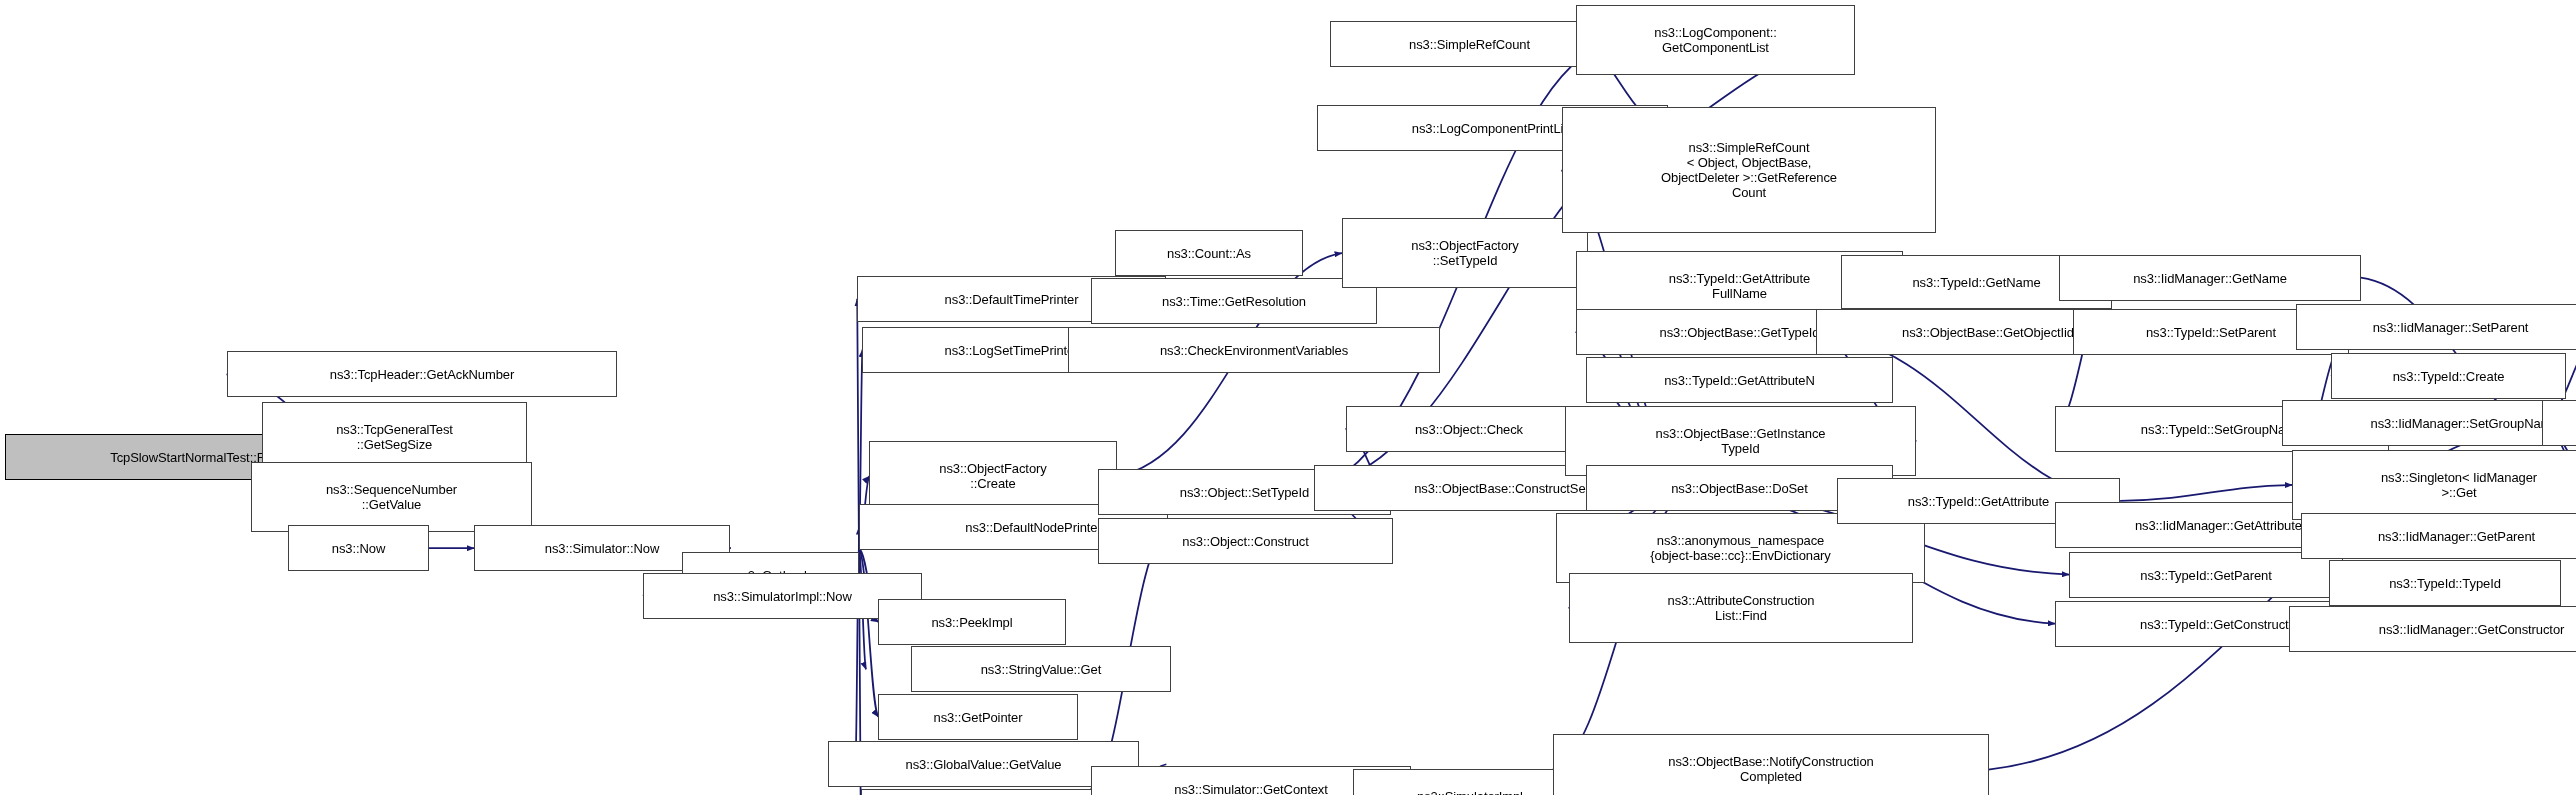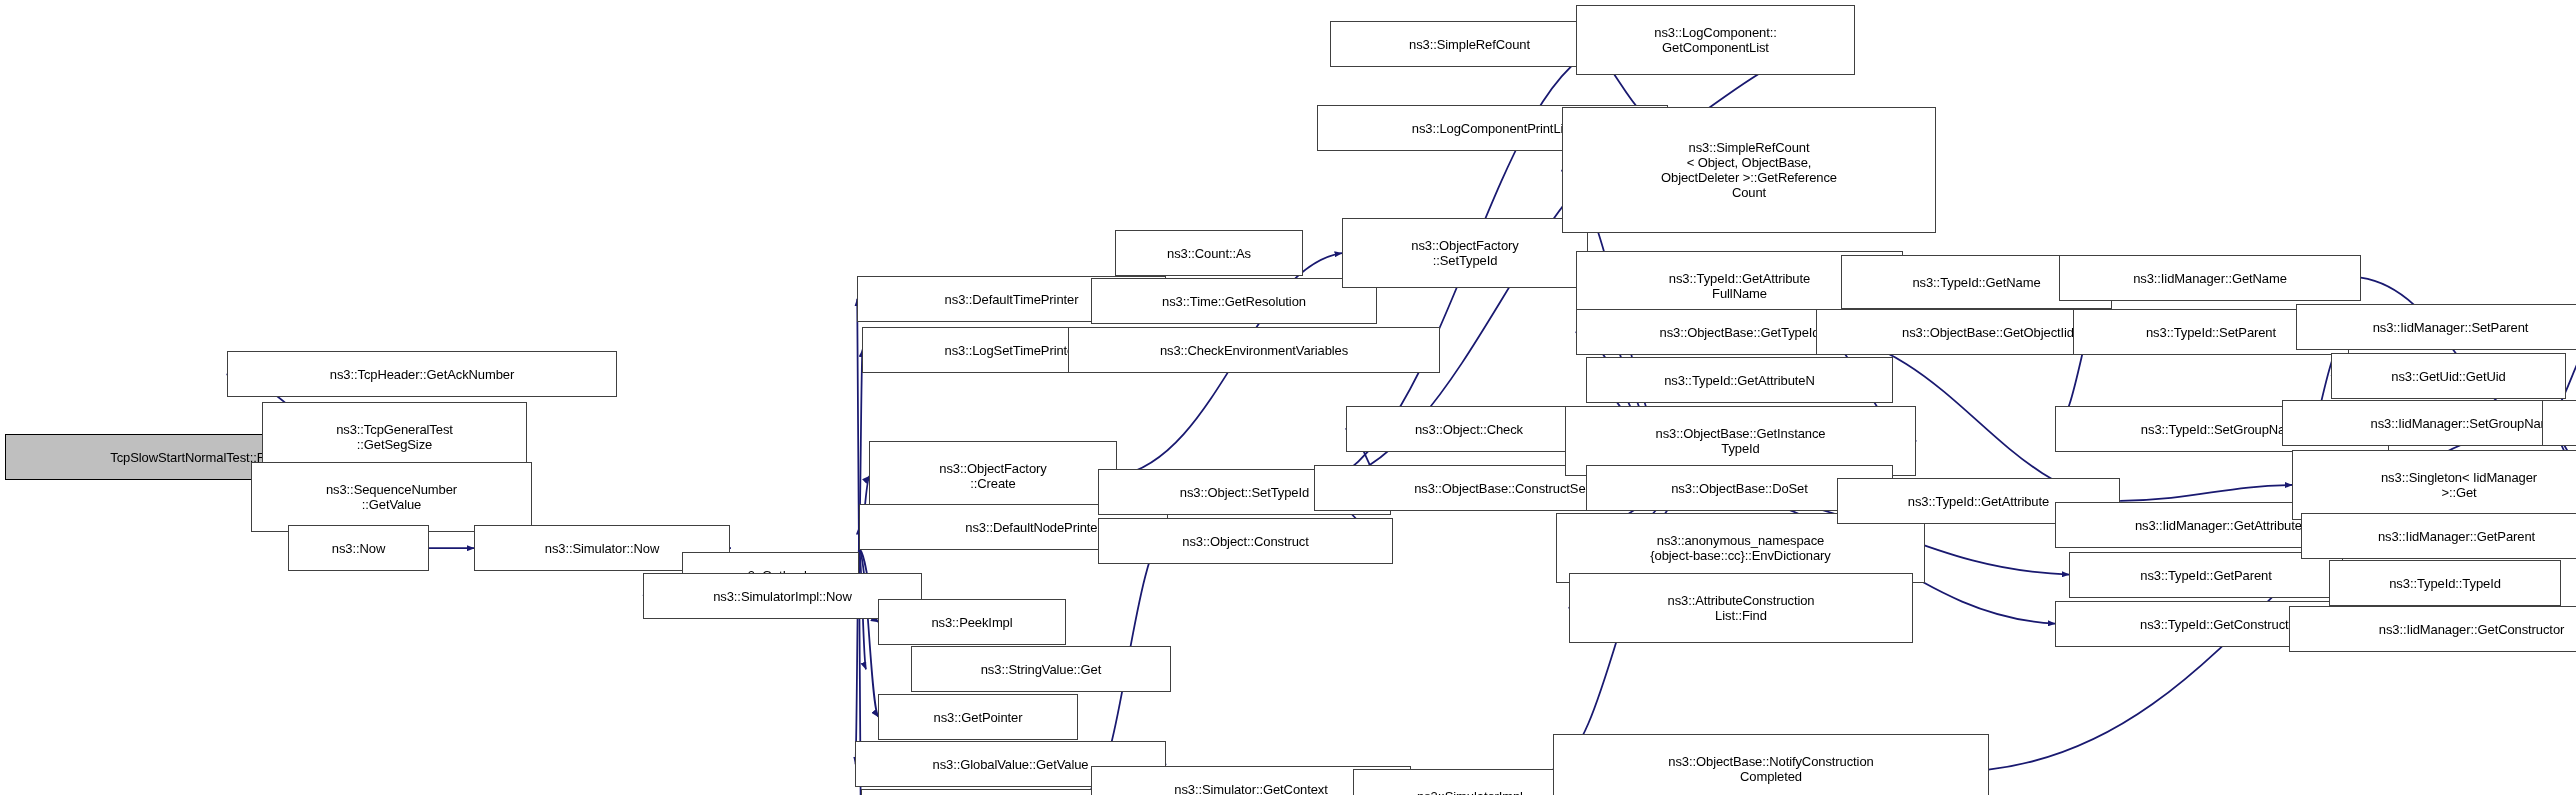--- a/index.html
+++ b/index.html
@@ -142,21 +142,21 @@
       <div class="node" style="left: 862px; top: 327px; width: 299px; height: 46px;">ns3::LogSetTimePrinter</div>
       <div class="node" style="left: 1115px; top: 230px; width: 188px; height: 46px;">ns3::Count::As</div>
       <div class="node" style="left: 1079px; top: 278px; width: 286px; height: 46px; margin-left: 12px;">ns3::Time::GetResolution</div>
       <div class="node" style="left: 1068px; top: 327px; width: 372px; height: 46px;">ns3::CheckEnvironmentVariables</div>
       <div class="node" style="left: 869px; top: 441px; width: 248px; height: 70px;">ns3::ObjectFactory
 ::Create</div>
       <div class="node" style="left: 859px; top: 504px; width: 309px; height: 46px; padding-left: 40px;">ns3::DefaultNodePrinter</div>
       <div class="node" style="left: 878px; top: 599px; width: 188px; height: 46px;">ns3::PeekImpl</div>
       <div class="node" style="left: 911px; top: 646px; width: 260px; height: 46px;">ns3::StringValue::Get</div>
       <div class="node" style="left: 878px; top: 694px; width: 200px; height: 46px;">ns3::GetPointer</div>
-      <div class="node" style="left: 855px; top: 741px; width: 311px; height: 46px;">ns3::GlobalValue::GetValue</div>
+      <div class="node" style="left: 828px; top: 741px; width: 311px; height: 46px;">ns3::GlobalValue::GetValue</div>
       <div class="node" style="left: 861px; top: 789px; width: 302px; height: 46px;">ns3::LogSetNodePrinter</div>
       <div class="node" style="left: 1098px; top: 469px; width: 293px; height: 46px;">ns3::Object::SetTypeId</div>
       <div class="node" style="left: 1098px; top: 518px; width: 295px; height: 46px;">ns3::Object::Construct</div>
       <div class="node" style="left: 1091px; top: 766px; width: 320px; height: 46px;">ns3::Simulator::GetContext</div>
       <div class="node" style="left: 1330px; top: 21px; width: 279px; height: 46px;">ns3::SimpleRefCount</div>
       <div class="node" style="left: 1317px; top: 105px; width: 351px; height: 46px;">ns3::LogComponentPrintList</div>
       <div class="node" style="left: 1342px; top: 218px; width: 246px; height: 70px;">ns3::ObjectFactory
 ::SetTypeId</div>
       <div class="node" style="left: 1346px; top: 406px; width: 246px; height: 46px;">ns3::Object::Check</div>
       <div class="node" style="left: 1314px; top: 465px; width: 378px; height: 46px;">ns3::ObjectBase::ConstructSelf</div>
@@ -184,21 +184,21 @@
       <div class="node" style="left: 1841px; top: 255px; width: 271px; height: 54px;">ns3::TypeId::GetName</div>
       <div class="node" style="left: 1816px; top: 309px; width: 344px; height: 46px; text-align: right;">ns3::ObjectBase::GetObjectIid</div>
       <div class="node" style="left: 1837px; top: 478px; width: 283px; height: 46px;">ns3::TypeId::GetAttribute</div>
       <div class="node" style="left: 2059px; top: 255px; width: 302px; height: 46px;">ns3::IidManager::GetName</div>
       <div class="node" style="left: 2073px; top: 309px; width: 276px; height: 46px;">ns3::TypeId::SetParent</div>
       <div class="node" style="left: 2055px; top: 406px; width: 334px; height: 46px;">ns3::TypeId::SetGroupName</div>
       <div class="node" style="left: 2055px; top: 502px; width: 336px; height: 46px;">ns3::IidManager::GetAttributeN</div>
       <div class="node" style="left: 2069px; top: 552px; width: 274px; height: 46px;">ns3::TypeId::GetParent</div>
       <div class="node" style="left: 2055px; top: 601px; width: 330px; height: 46px;">ns3::TypeId::GetConstructor</div>
       <div class="node" style="left: 2296px; top: 304px; width: 309px; height: 46px;">ns3::IidManager::SetParent</div>
-      <div class="node" style="left: 2331px; top: 353px; width: 235px; height: 46px;">ns3::GetUid::GetUid</div>
+      <div class="node" style="left: 2331px; top: 353px; width: 235px; height: 46px;">ns3::TypeId::Create</div>
       <div class="node" style="left: 2282px; top: 400px; width: 365px; height: 46px;">ns3::IidManager::SetGroupName</div>
       <div class="node" style="left: 2292px; top: 450px; width: 334px; height: 70px;">ns3::Singleton&lt; IidManager
 &gt;::Get</div>
       <div class="node" style="left: 2301px; top: 513px; width: 311px; height: 46px;">ns3::IidManager::GetParent</div>
       <div class="node" style="left: 2329px; top: 560px; width: 232px; height: 46px;">ns3::TypeId::TypeId</div>
       <div class="node" style="left: 2289px; top: 606px; width: 365px; height: 46px;">ns3::IidManager::GetConstructor</div>
       <div class="node" style="left: 2542px; top: 400px; width: 418px; height: 46px;">ns3::IidManager::LookupInformation</div>
     </div>
 </div>
 

